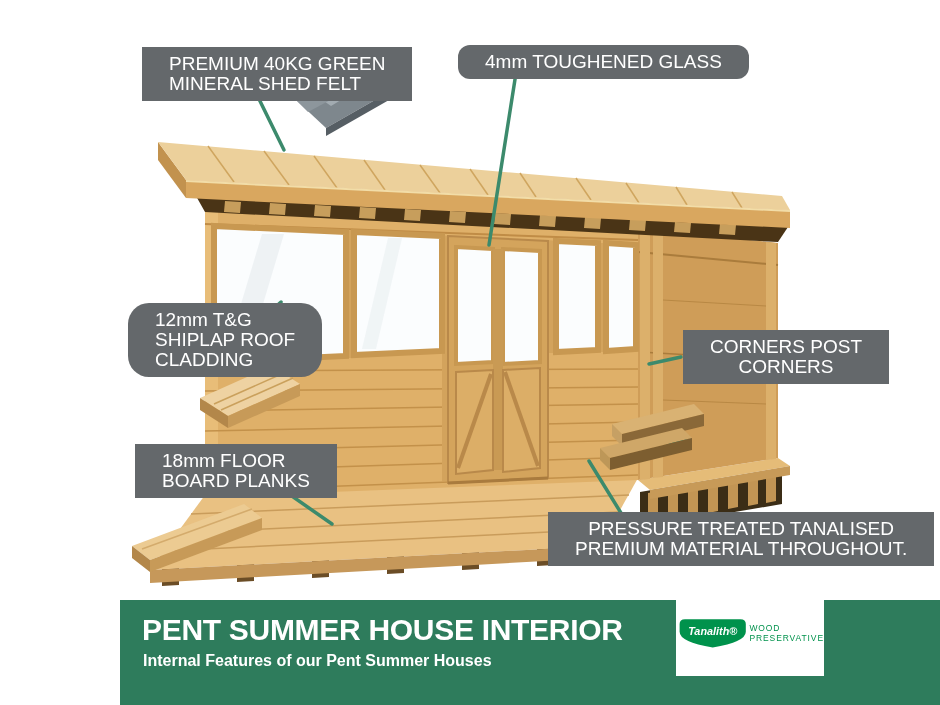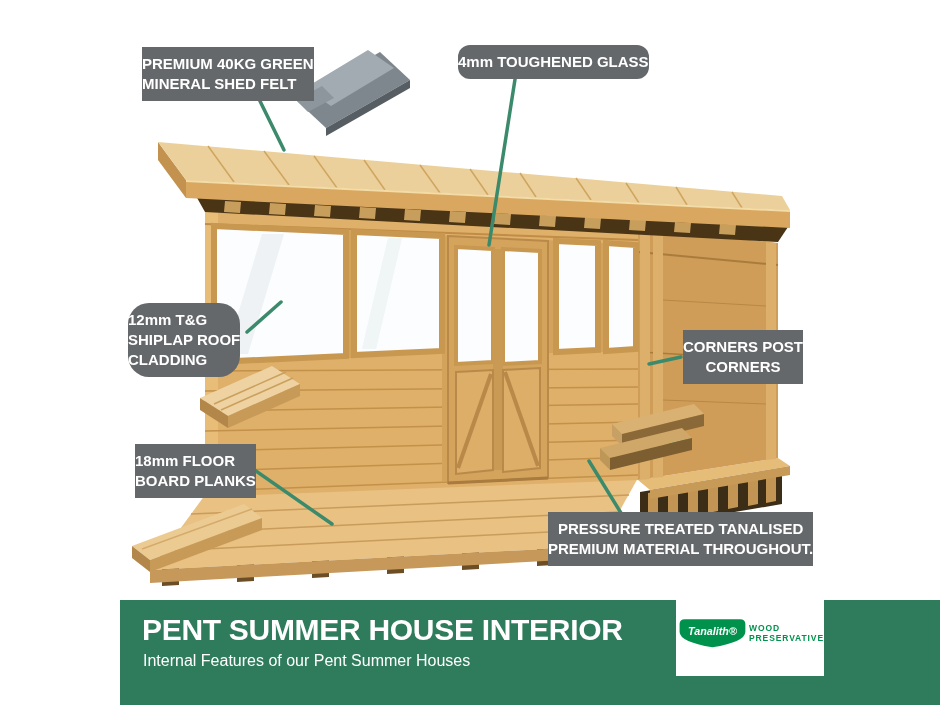--- a/index.html
+++ b/index.html
@@ -7,35 +7,35 @@
     --callout-gray:#64686b;
     --leader-green:#3c8a6c;
     --logo-green:#00924c;
     --text-white:#ffffff;
   }
   html,body{margin:0;padding:0;background:#fff;}
   .stage{position:relative;width:940px;height:705px;background:#fff;overflow:hidden;
          font-family:"Liberation Sans","DejaVu Sans",sans-serif;}
   .scene{position:absolute;left:0;top:0;width:940px;height:705px;}
   .co{position:absolute;background:var(--callout-gray);color:var(--text-white);
-      font-weight:bold;font-size:15px;line-height:20px;padding:7px 0;white-space:nowrap;}
+      font-weight:normal;font-size:19px;line-height:20px;padding:7px 27px;white-space:nowrap;}
   .co.center{text-align:center;}
   .leader{stroke:var(--leader-green);stroke-width:3.5;stroke-linecap:round;fill:none;}
   .banner{position:absolute;left:120px;top:600px;width:820px;height:127px;
           background:var(--banner-green);}
   .banner-title{position:absolute;left:22px;top:13px;color:var(--text-white);
           font-size:30px;font-weight:bold;letter-spacing:-0.3px;}
   .banner-subtitle{position:absolute;left:23px;top:52px;color:var(--text-white);
-          font-size:16px;font-weight:normal;text-align:right;}
+          font-size:16px;font-weight:bold;text-align:right;}
   .logo-panel{position:absolute;left:676px;top:584px;width:148px;height:92px;background:#fff;
           display:flex;flex-direction:row;align-items:center;padding-top:5px;box-sizing:border-box;}
   .logo-shield-path{fill:var(--logo-green);}
   .logo-text{fill:var(--text-white);font-family:"Liberation Sans",sans-serif;
           font-style:italic;font-weight:bold;font-size:18px;}
-  .logo-tagline{margin-top:1px;color:var(--logo-green);font-size:8.5px;font-weight:bold;
+  .logo-tagline{margin-top:1px;color:var(--logo-green);font-size:8.5px;font-weight:normal;
           letter-spacing:0.9px;}
   .wood-line{stroke:#c3914a;stroke-width:1.5;}
   .roof-line{stroke:#cfa55f;stroke-width:1.5;}
   .apron-line{stroke:#c99c5b;stroke-width:1.5;}
 </style>
 </head>
 <body>
 
 <div class="stage">
 

